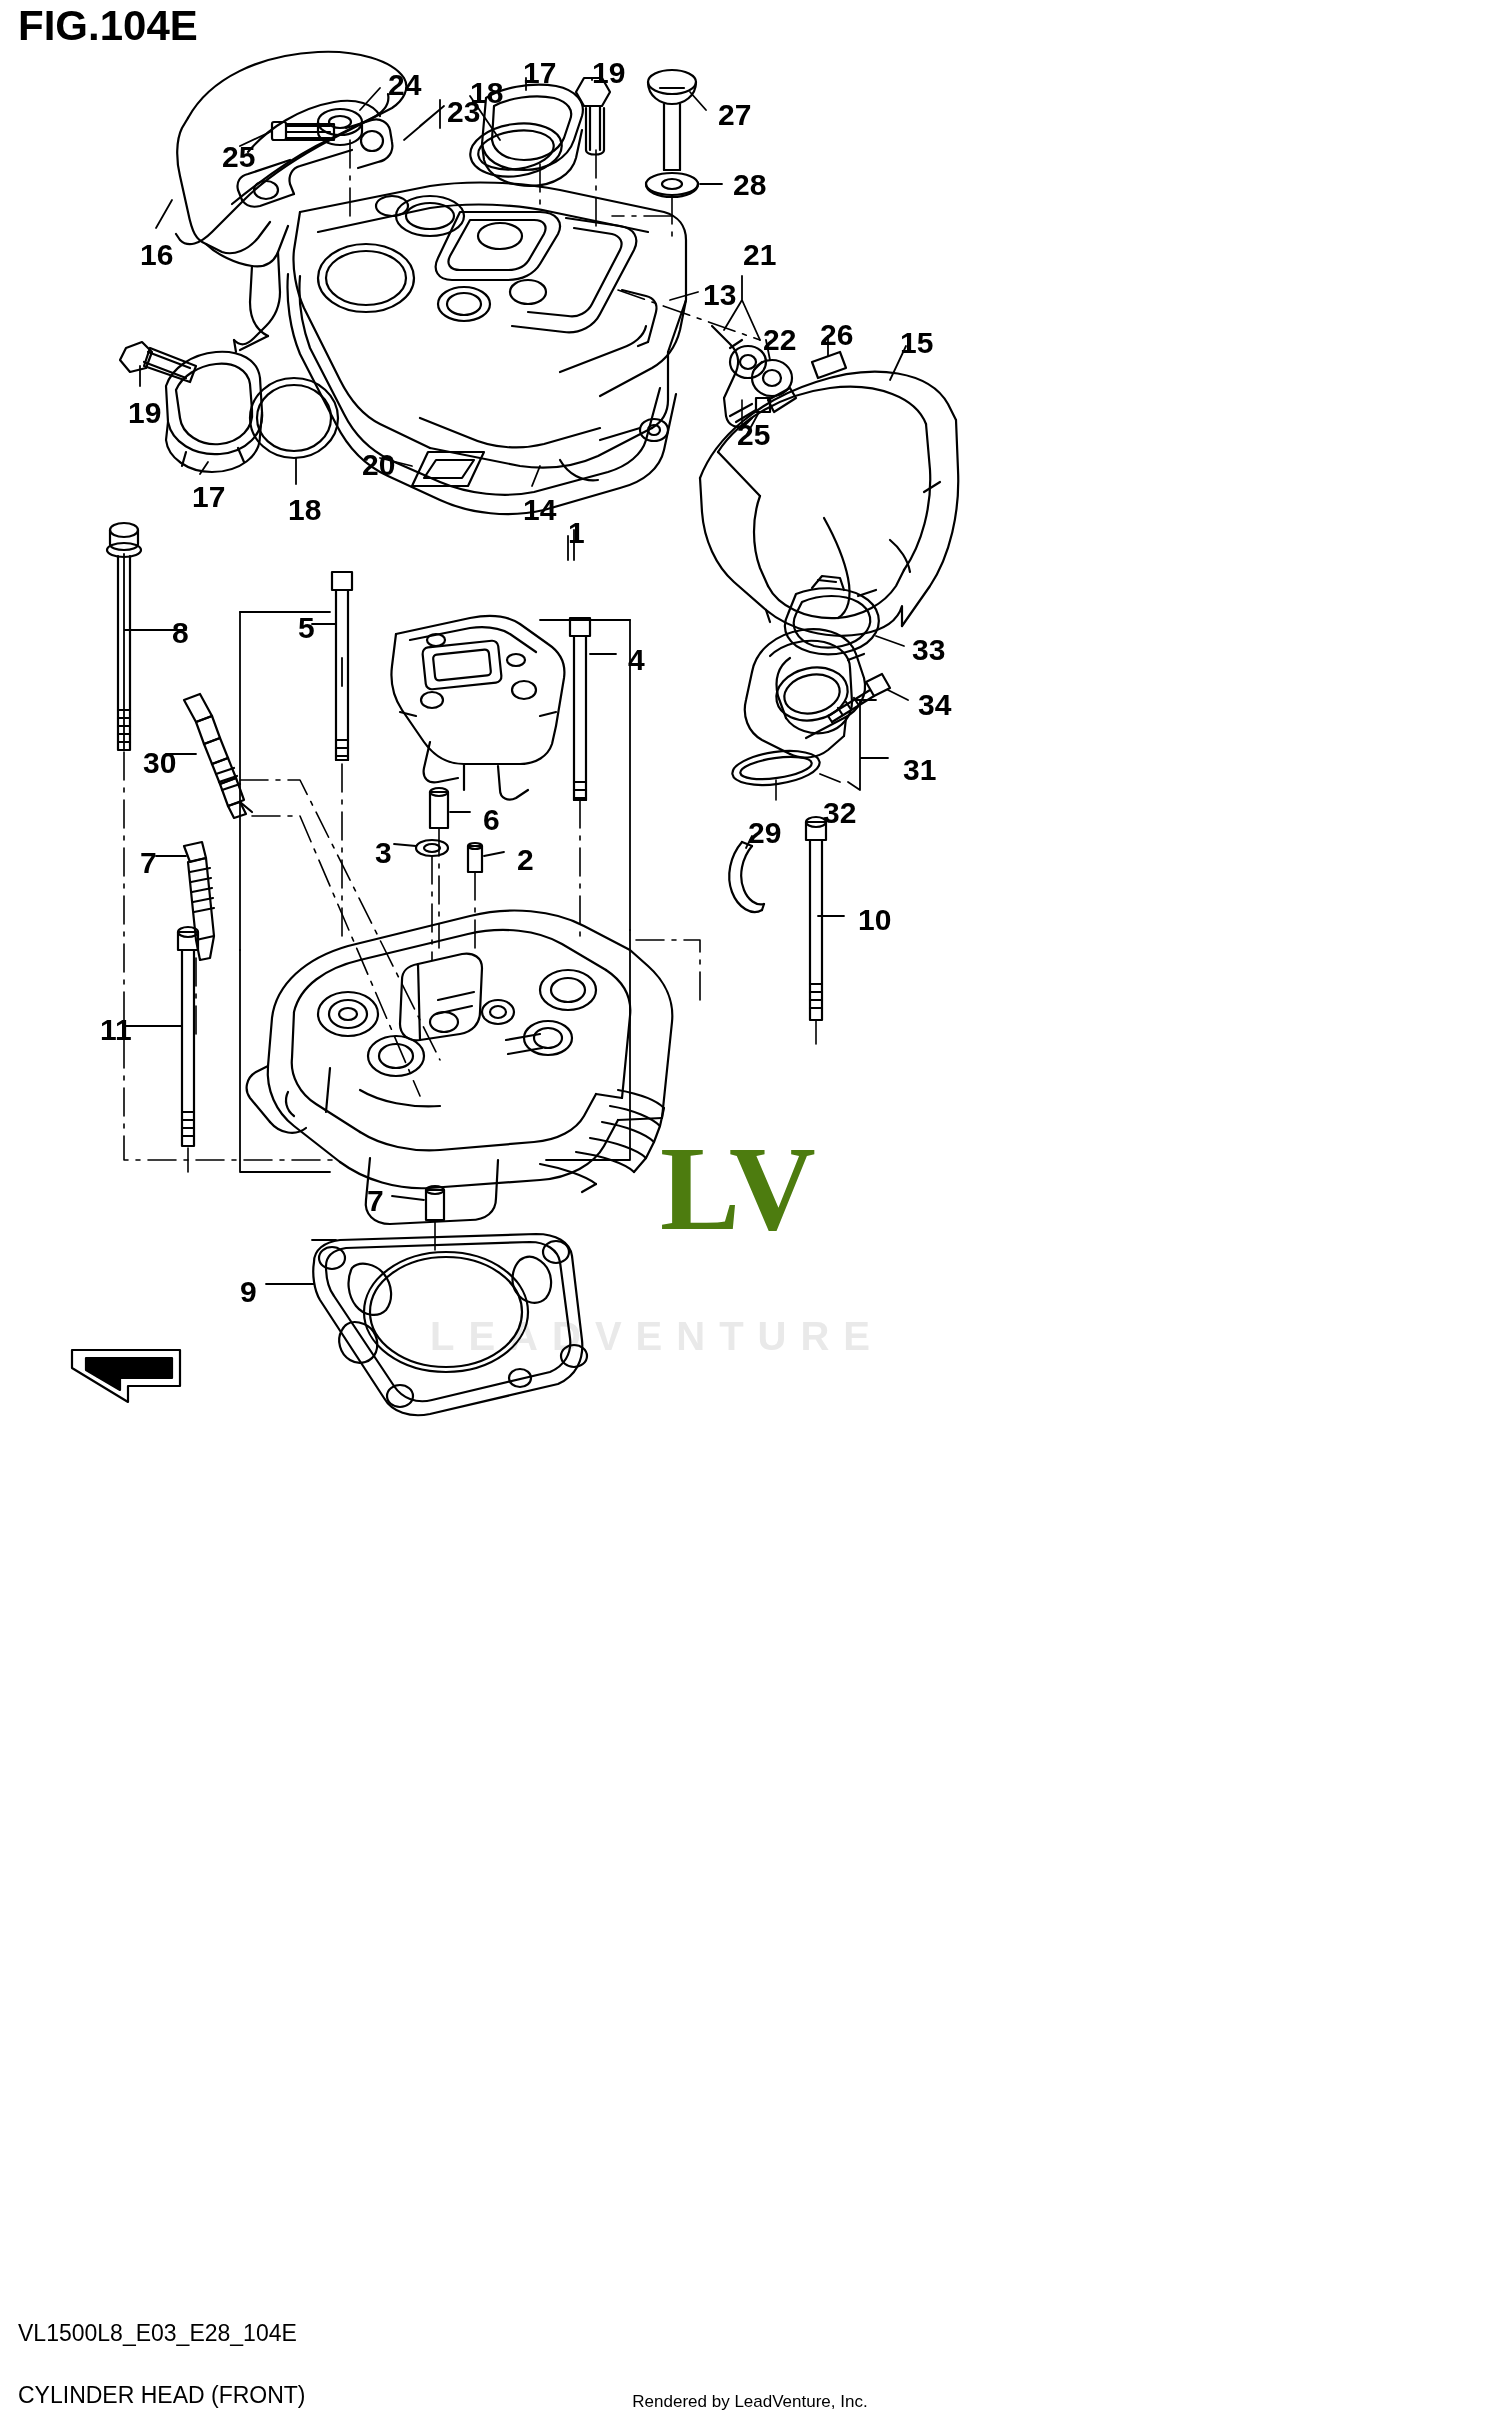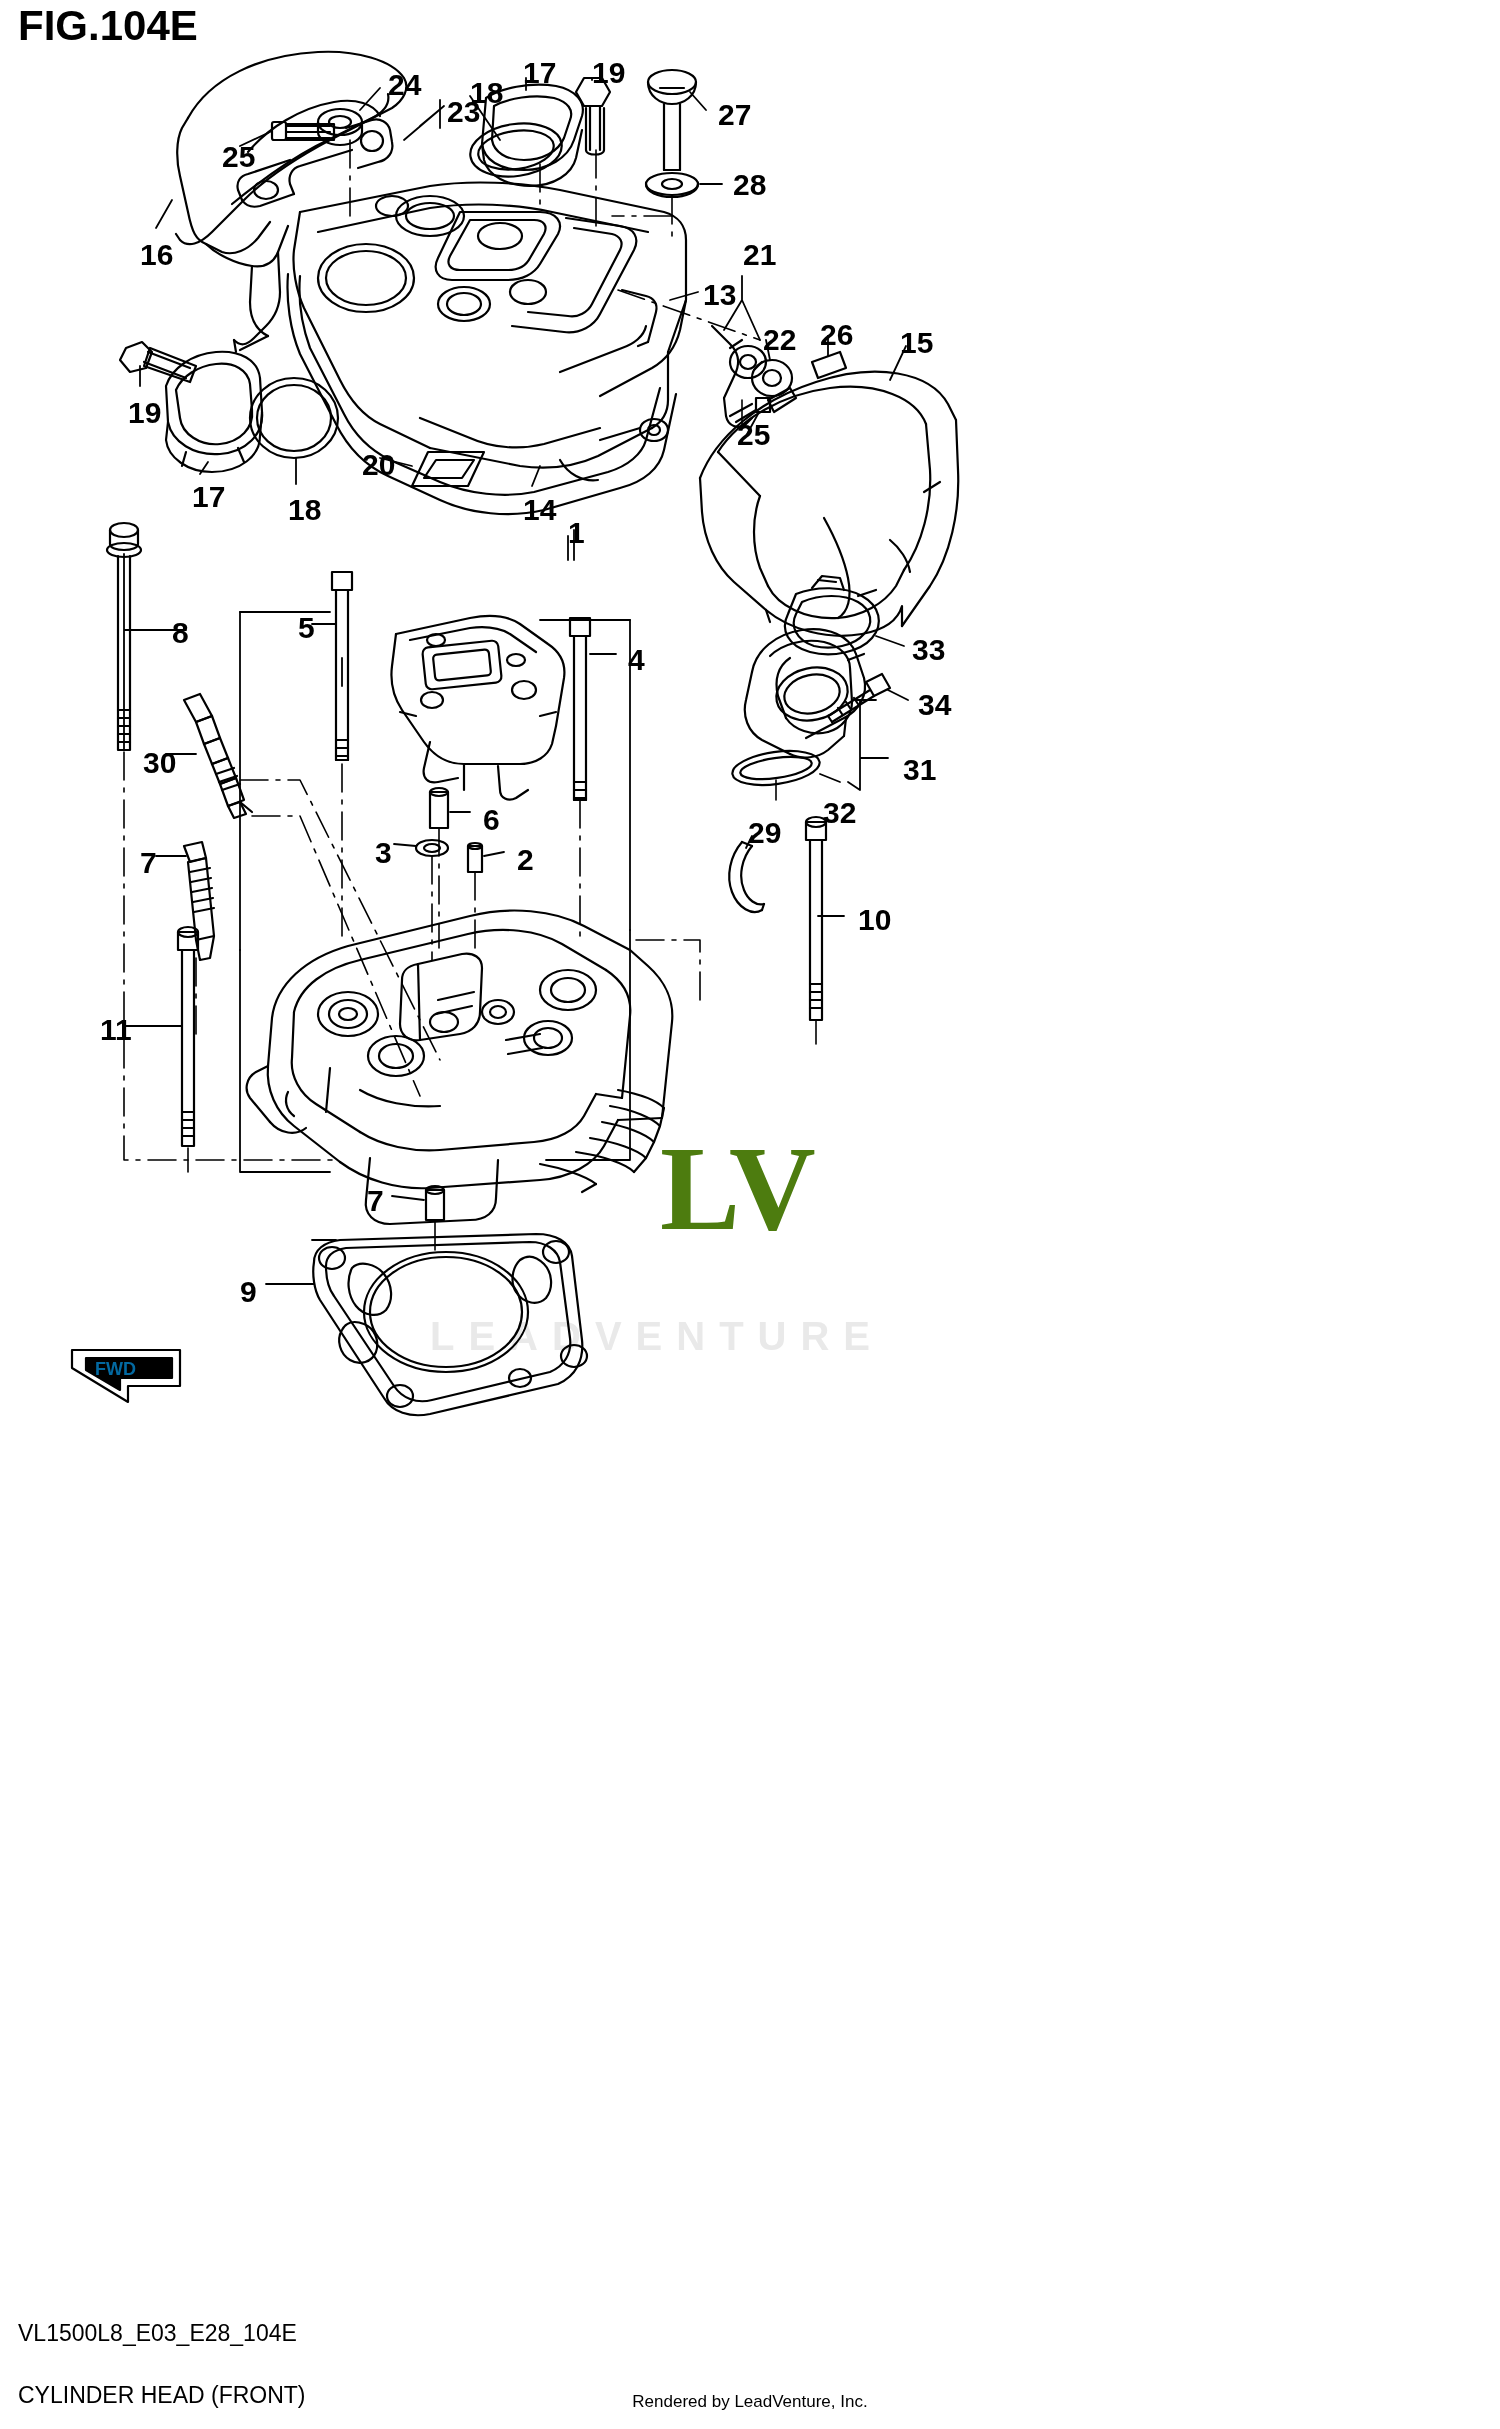--- a/index.html
+++ b/index.html
@@ -588,20 +588,20 @@
       <div class="callout" style="left: 823px; top: 798px;">32</div>
       <div class="callout" style="left: 483px; top: 805px;">6</div>
       <div class="callout" style="left: 375px; top: 838px;">3</div>
       <div class="callout" style="left: 517px; top: 845px;">2</div>
       <div class="callout" style="left: 748px; top: 818px;">29</div>
       <div class="callout" style="left: 140px; top: 848px;">7</div>
       <div class="callout" style="left: 858px; top: 905px;">10</div>
       <div class="callout" style="left: 100px; top: 1015px;">11</div>
       <div class="callout" style="left: 367px; top: 1186px;">7</div>
       <div class="callout" style="left: 240px; top: 1277px;">9</div>
-      <div class="callout" style="left: 95px; top: 1354px; font-size: 18px; color: #0369a1;">FWD</div>
+      <div class="callout" style="left: 95px; top: 1354px; font-size: 28px; color: #000000;">FWD</div>
     </div>
 
   <div id="footer-code">VL1500L8_E03_E28_104E</div>
   <div id="footer-name">CYLINDER HEAD (FRONT)</div>
   <div id="footer-credit">Rendered by LeadVenture, Inc.</div>
 
 </div>
 
 </body></html>

